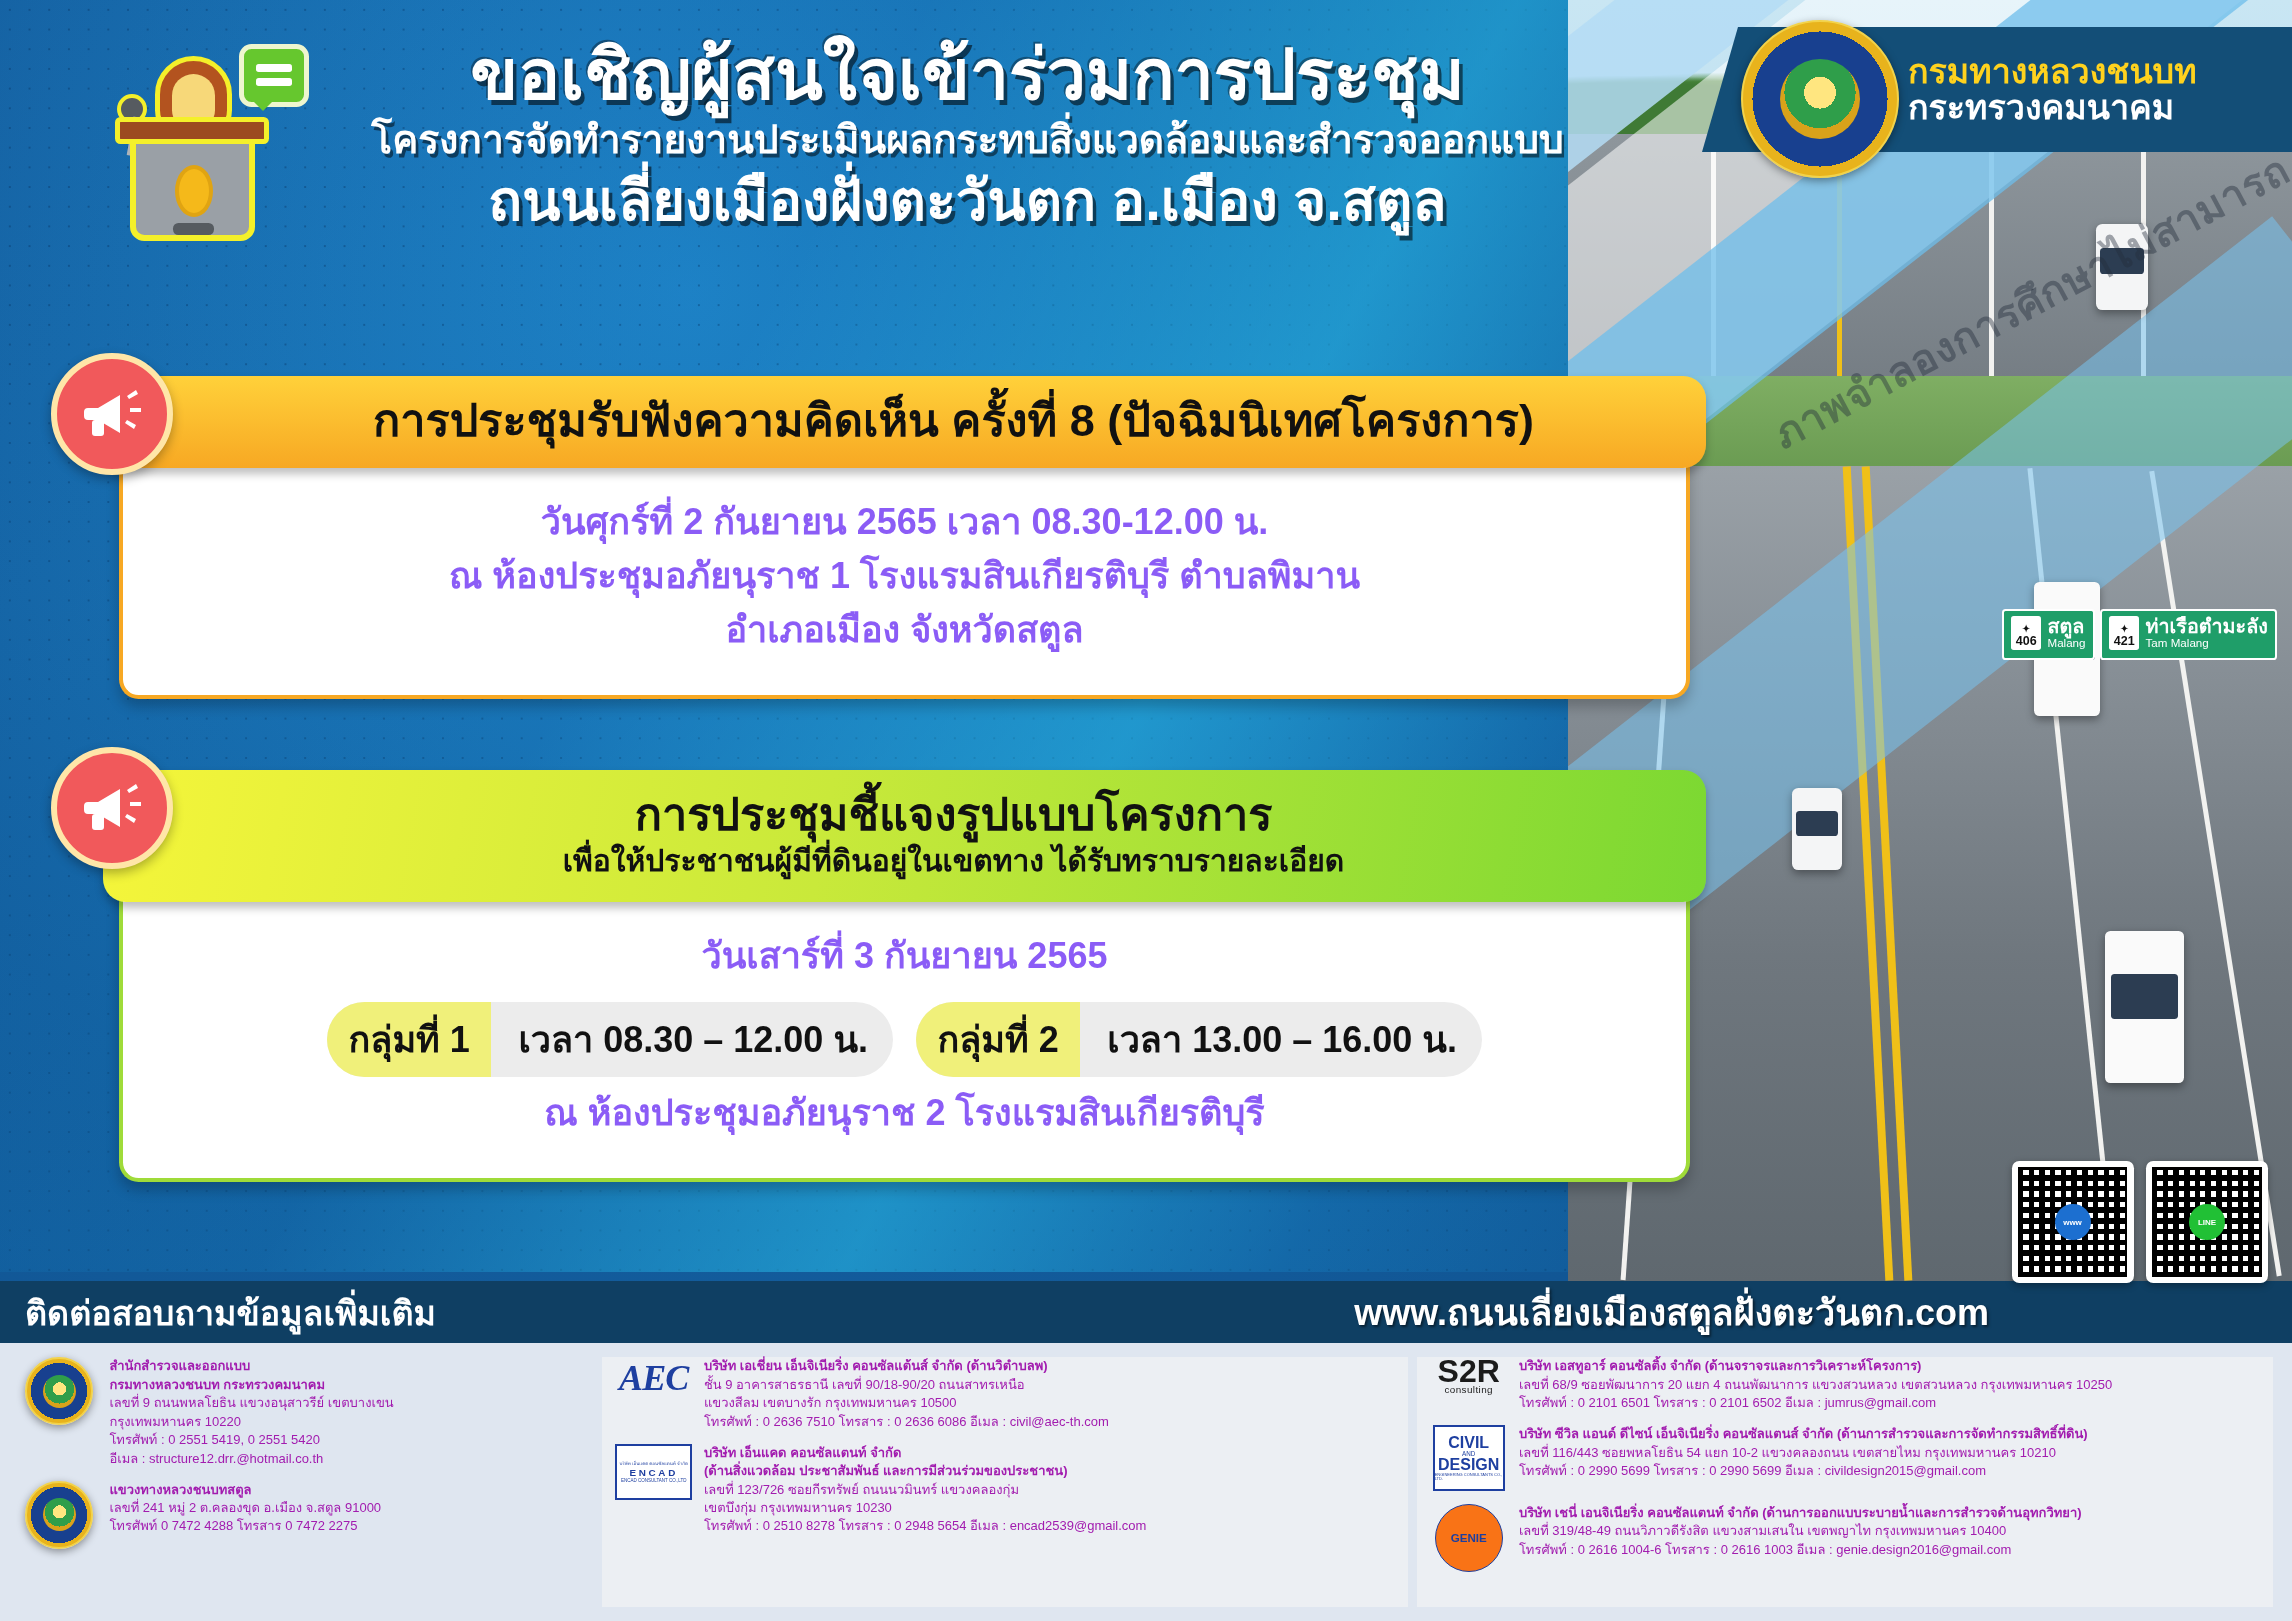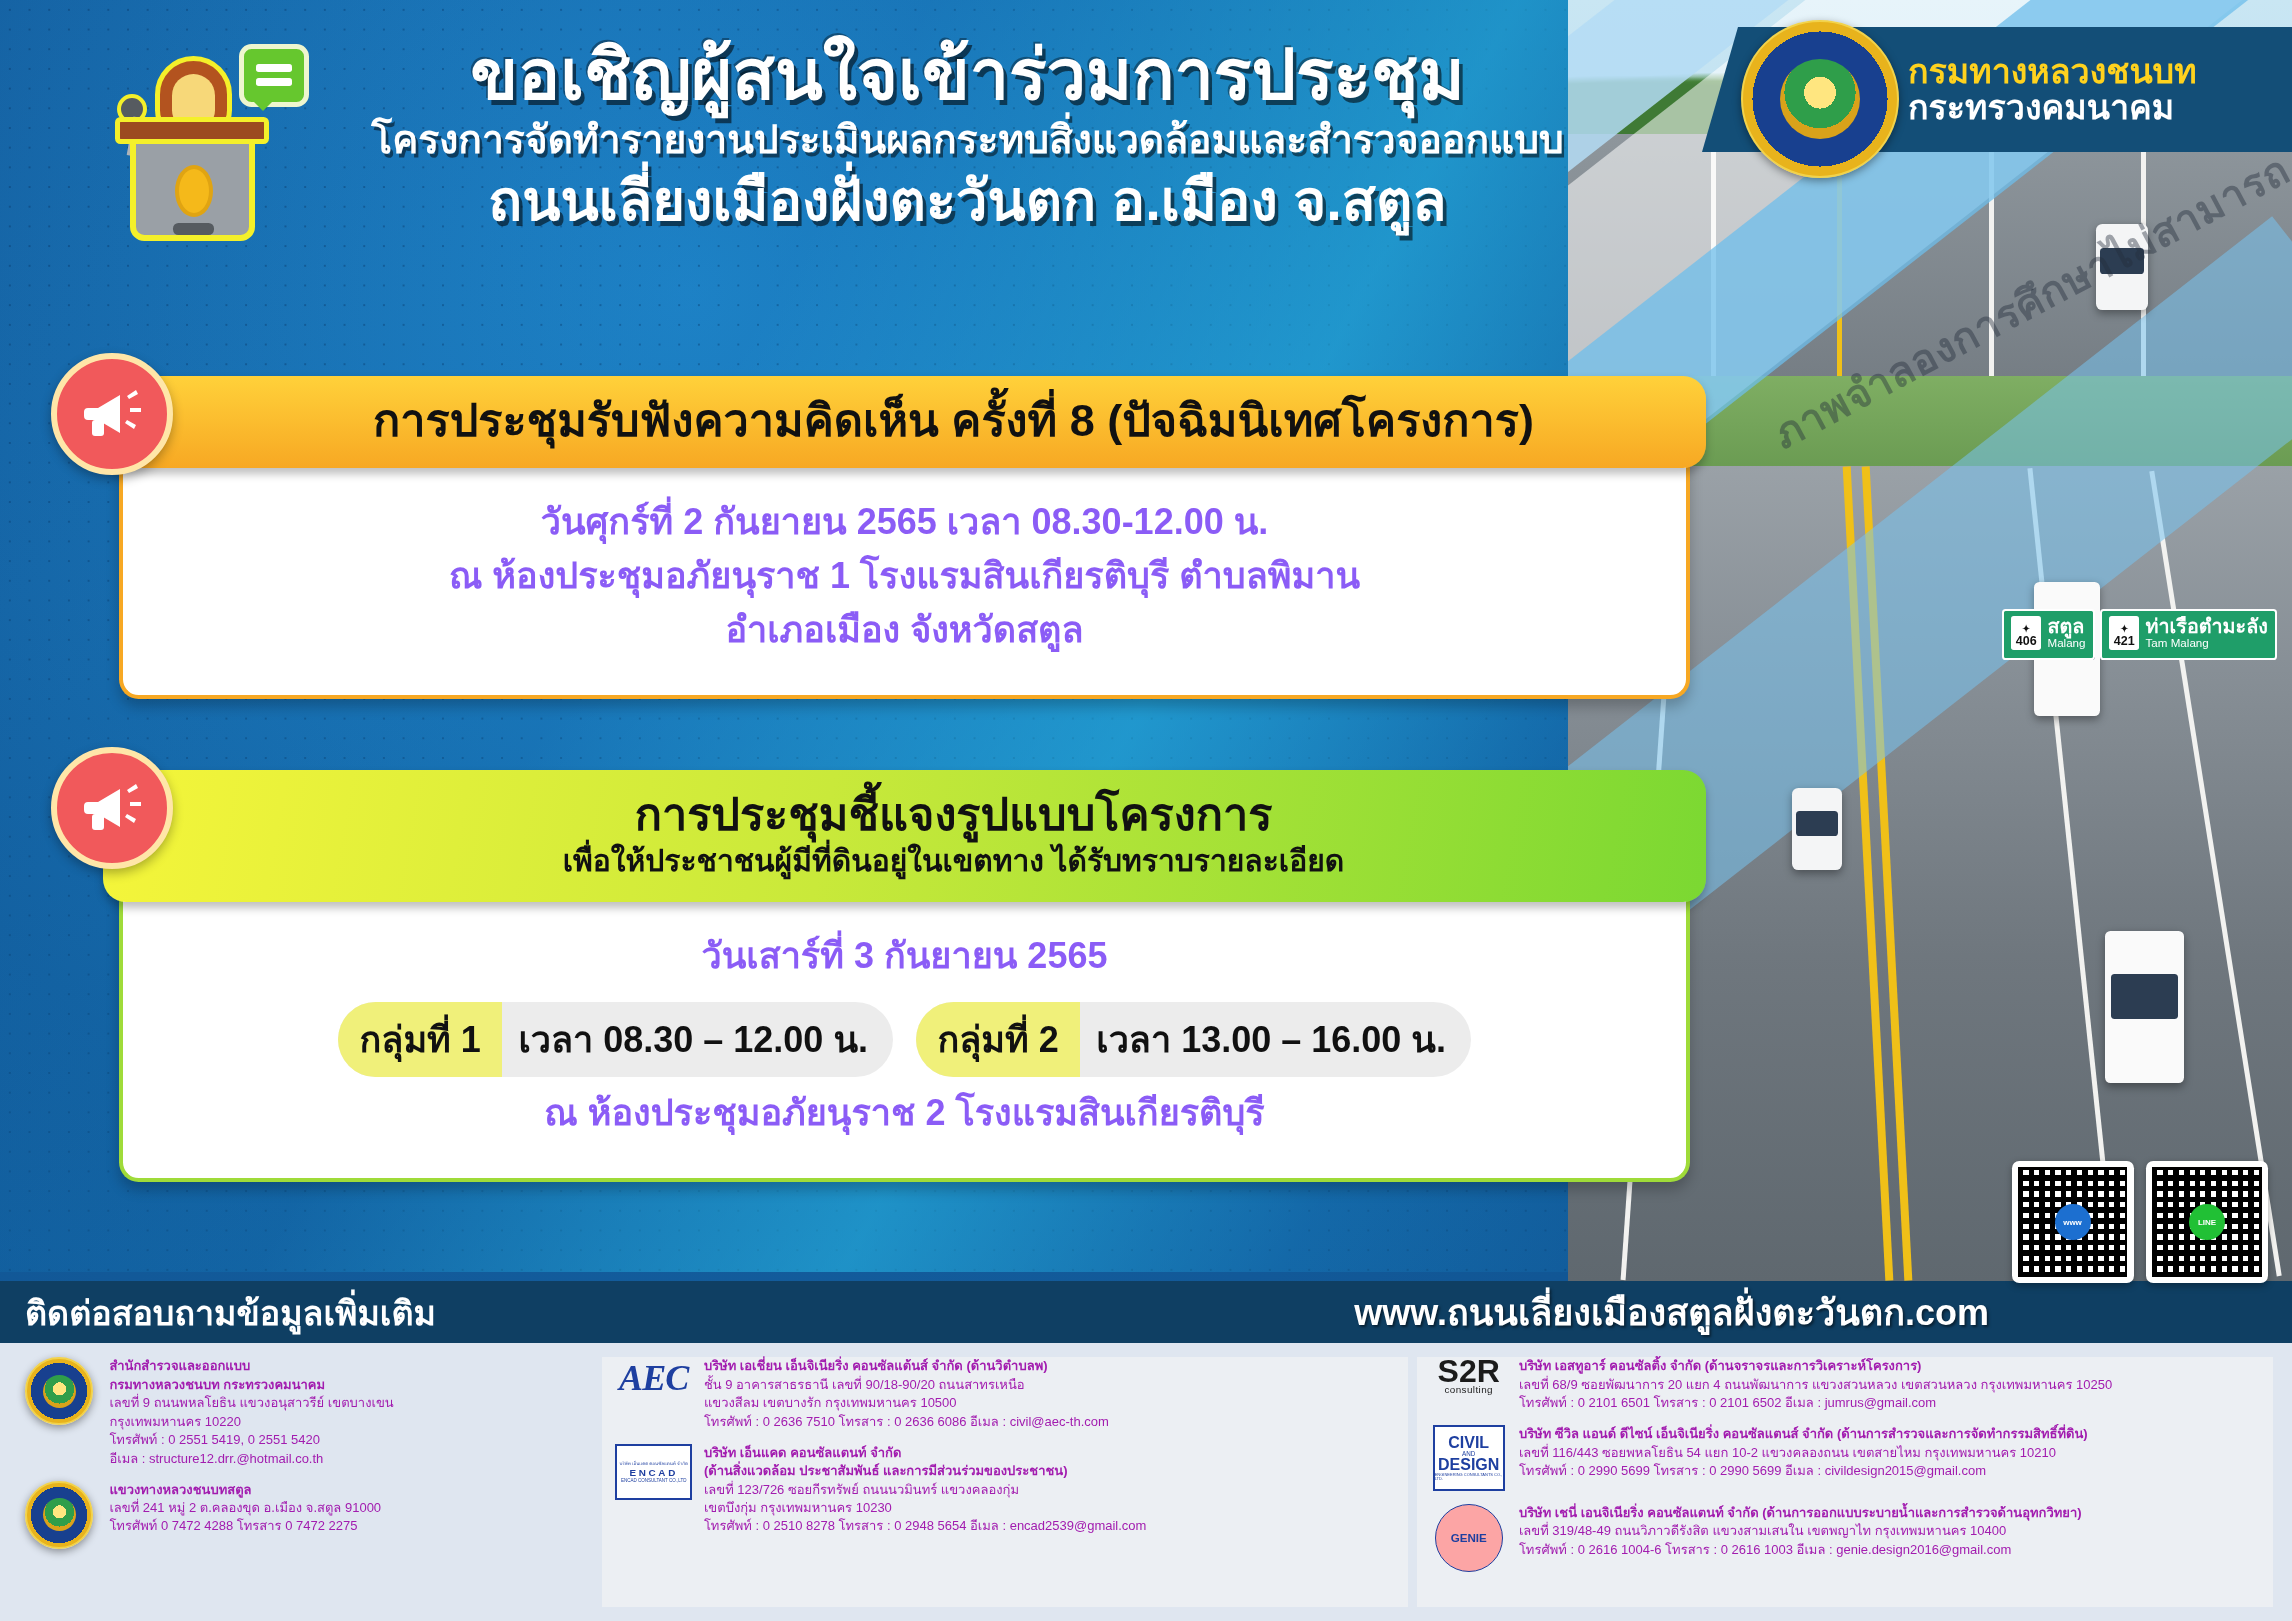--- a/index.html
+++ b/index.html
@@ -194,21 +194,21 @@
   #card1{ left:103px; top:376px; width:1603px; }
   #card1 .hdr{ background:linear-gradient(#ffd13a,#f7a823); }
   #card1 .body{ border:4.5px solid #f7a823; border-top:none; }
 
   #card2{ left:103px; top:770px; width:1603px; }
   #card2 .hdr{ background:linear-gradient(100deg,#f5f53a 0%,#c9e93a 45%,#7bd832 100%); }
   #card2 .body{ border:4.5px solid #9fdb39; border-top:none; }
 
   .grouprow{ display:flex; justify-content:center; gap:23px; margin:19.7px 0 9px; flex-wrap:wrap; }
   .grouppill{
-    display:flex; align-items:flex-start; background:#ececec; border-radius:895px; overflow:hidden;
+    display:flex; align-items:flex-start; background:#ececec; border-radius:895px; overflow:hidden;gap:11px;
   }
   .grouppill .gname{ background:#f0f07a; padding:9px 21.5px; font-size:36px; font-weight:bold; color:#111; }
   .grouppill .gtime{ padding:9px 25px 9px 16px; font-size:36px; font-weight:bold; color:#111; }
 
   
   .footbar{
     position:absolute; left:0; top:1281px; width:100%; height:63px;
     background:#0f3f63; display:flex; align-items:center;
   }
   .footbar .contact{ font-size:34px; font-weight:bold; color:#fff; margin-left:25px; }
@@ -238,21 +238,21 @@
   .logo-encad .bot{ font-size:4.5px; color:#1e3fa0; }
   .logo-s2r{ font-family:"Liberation Sans",sans-serif; font-weight:bold; font-size:32px; color:#1b1b1b;
              line-height:.9; text-align:center; }
   .logo-s2r small{ display:block; font-size:9.9px; font-weight:normal; letter-spacing:0.4px; }
   .logo-cd{ width:72px; height:66px; border:2.7px solid #1e3fa0; background:#fff; color:#1e3fa0;
             display:flex; flex-direction:column; align-items:center; justify-content:center; line-height:1; }
   .logo-cd .a{ font-size:16px; font-weight:bold; }
   .logo-cd .b{ font-size:6.3px; }
   .logo-cd .c{ font-size:16px; font-weight:bold; }
   .logo-cd .d{ font-size:4px; }
-  .logo-genie{ width:68px; height:68px; border-radius:50%; border:1.8px solid #1e3fa0; background:#fca5a5;
+  .logo-genie{ width:68px; height:68px; border-radius:50%; border:1.8px solid #1e3fa0; background:#f97316;
                display:flex; align-items:center; justify-content:center;
                font-size:11.6px; font-weight:bold; color:#1e3fa0; }
 
   .qrwrap{ position:absolute; right:25px; top:1161px; display:flex; gap:12.5px; z-index:5; }
   .qr{ width:122px; height:122px; background:#fff; border-radius:7.2px; padding:6.3px; position:relative;
        box-shadow:0 2.7px 7.2px rgba(0,0,0,.3); }
   .qrgrid{ width:100%; height:100%;
      background-image:
        repeating-linear-gradient(90deg,#000 0 5.4px,#fff 5.4px 10.7px),
        repeating-linear-gradient(0deg,#000 0 5.4px,transparent 5.4px 10.7px);

